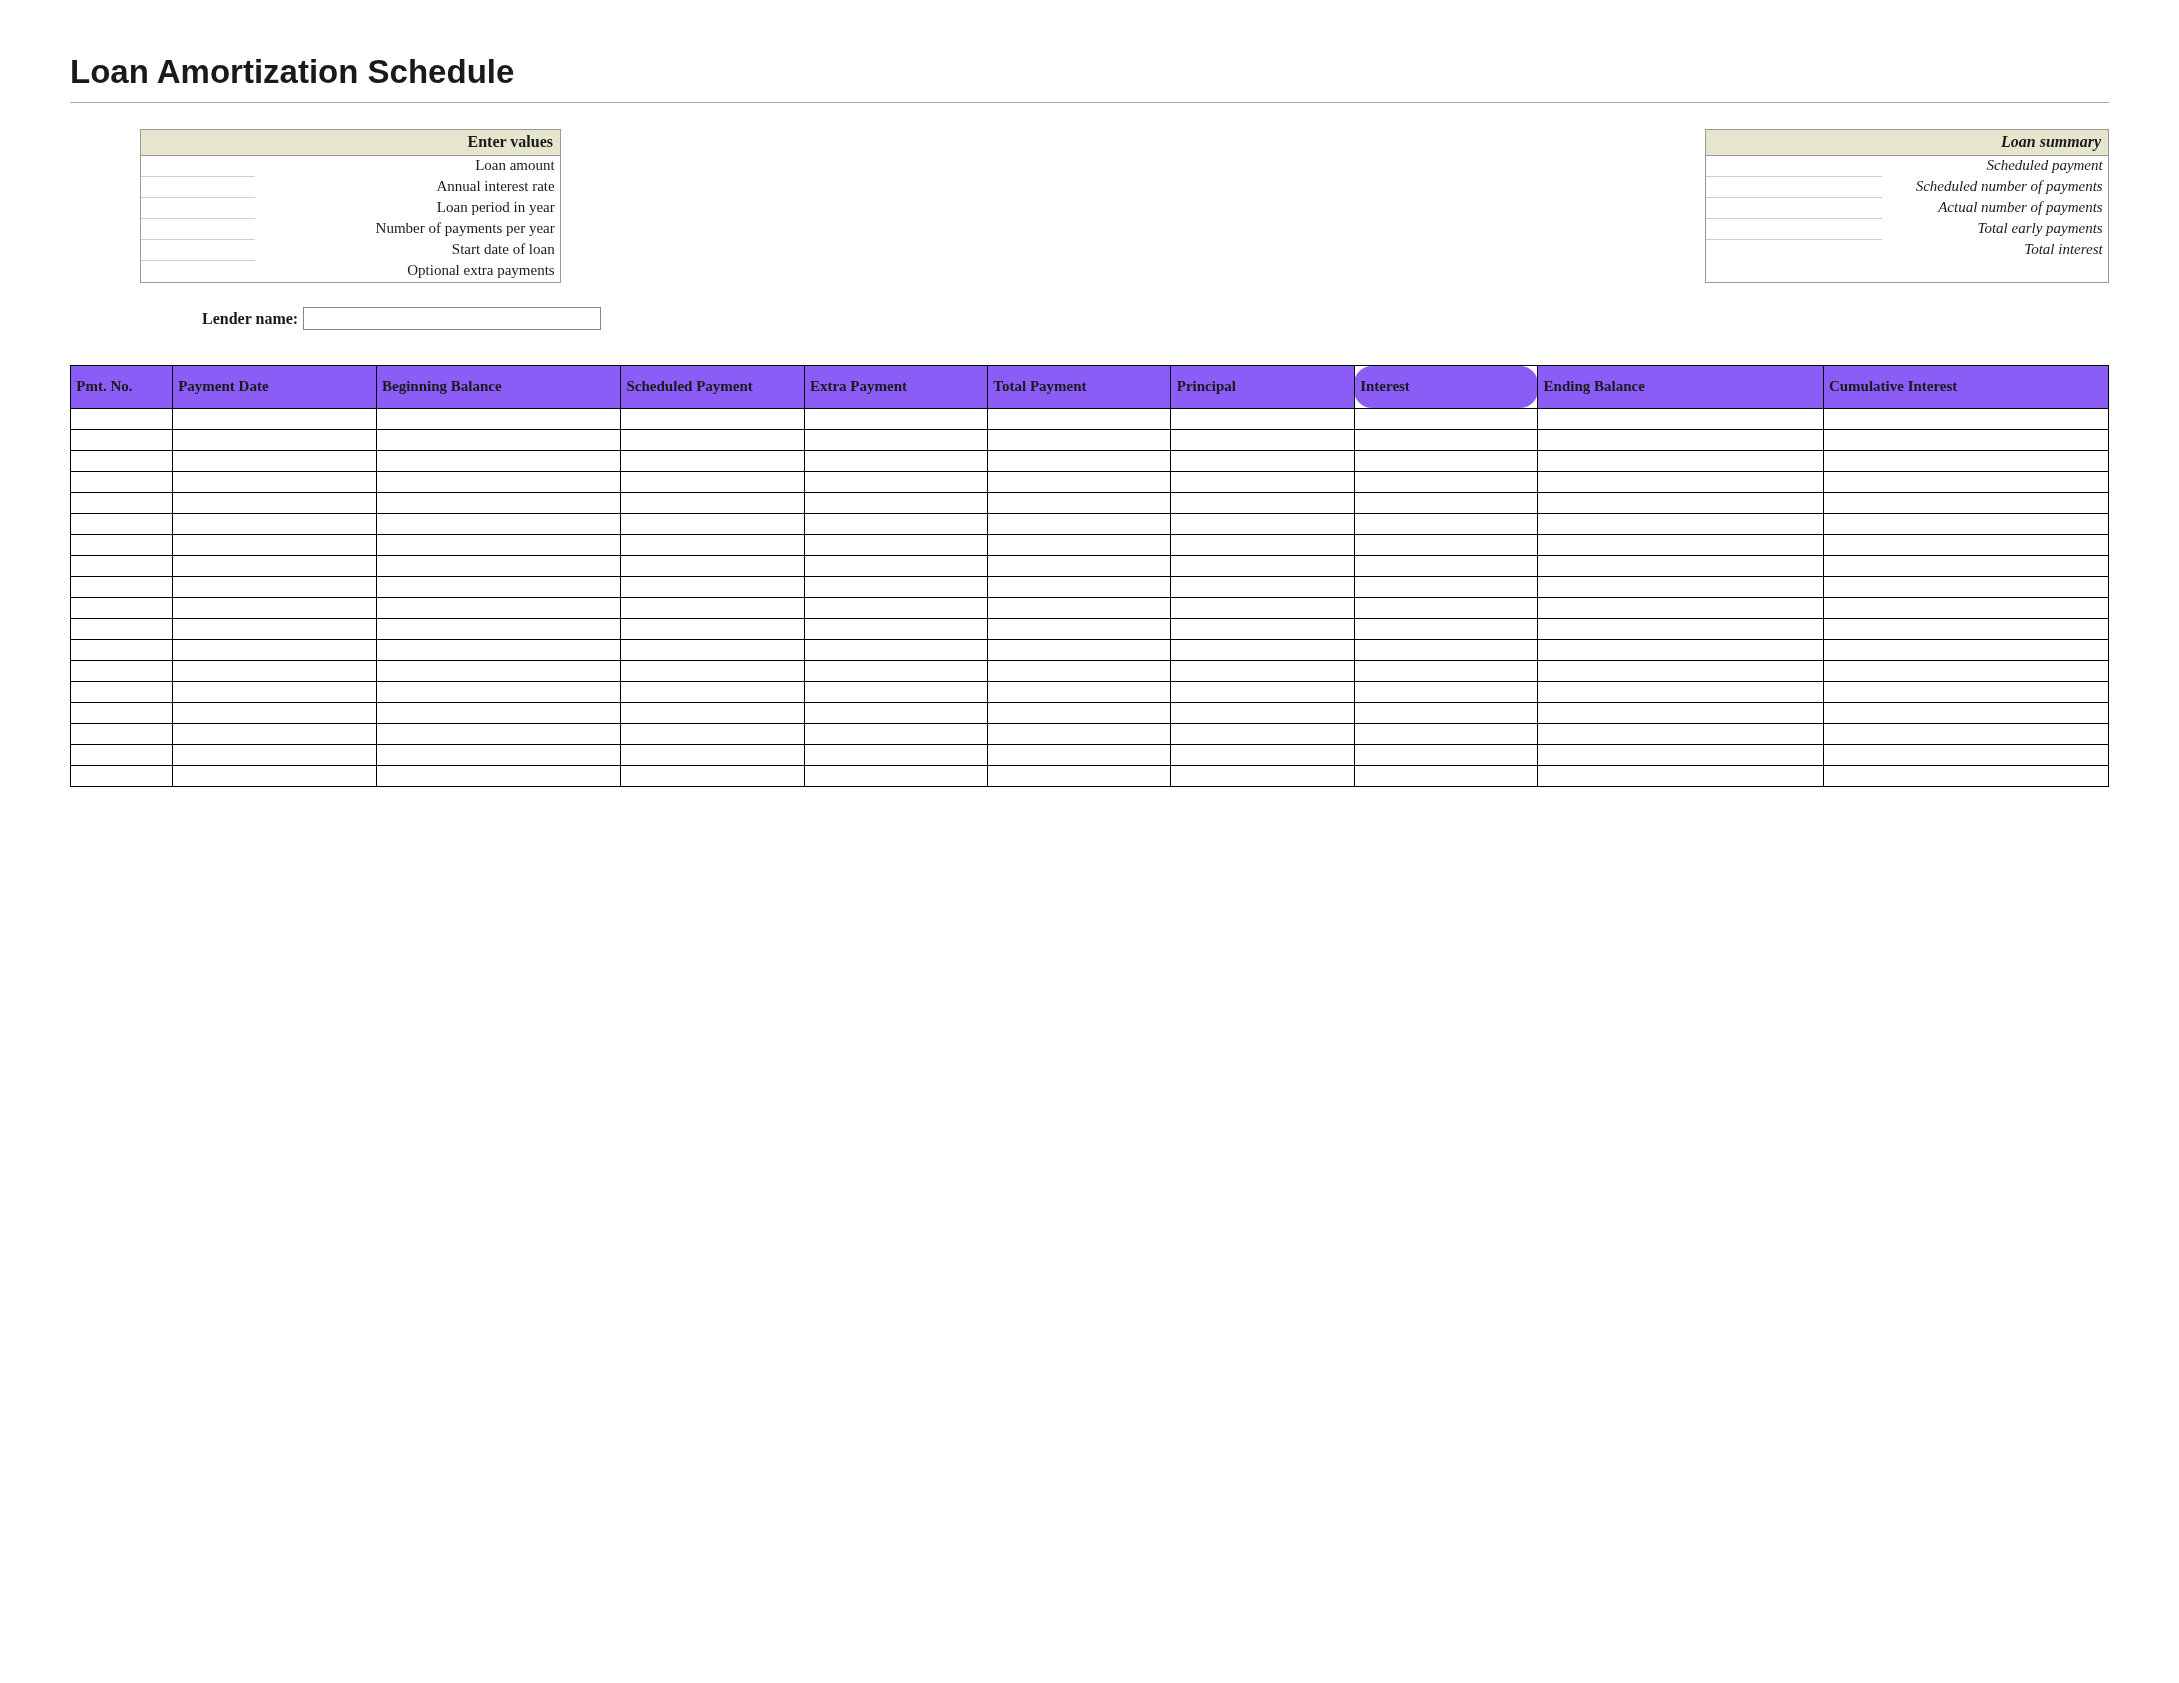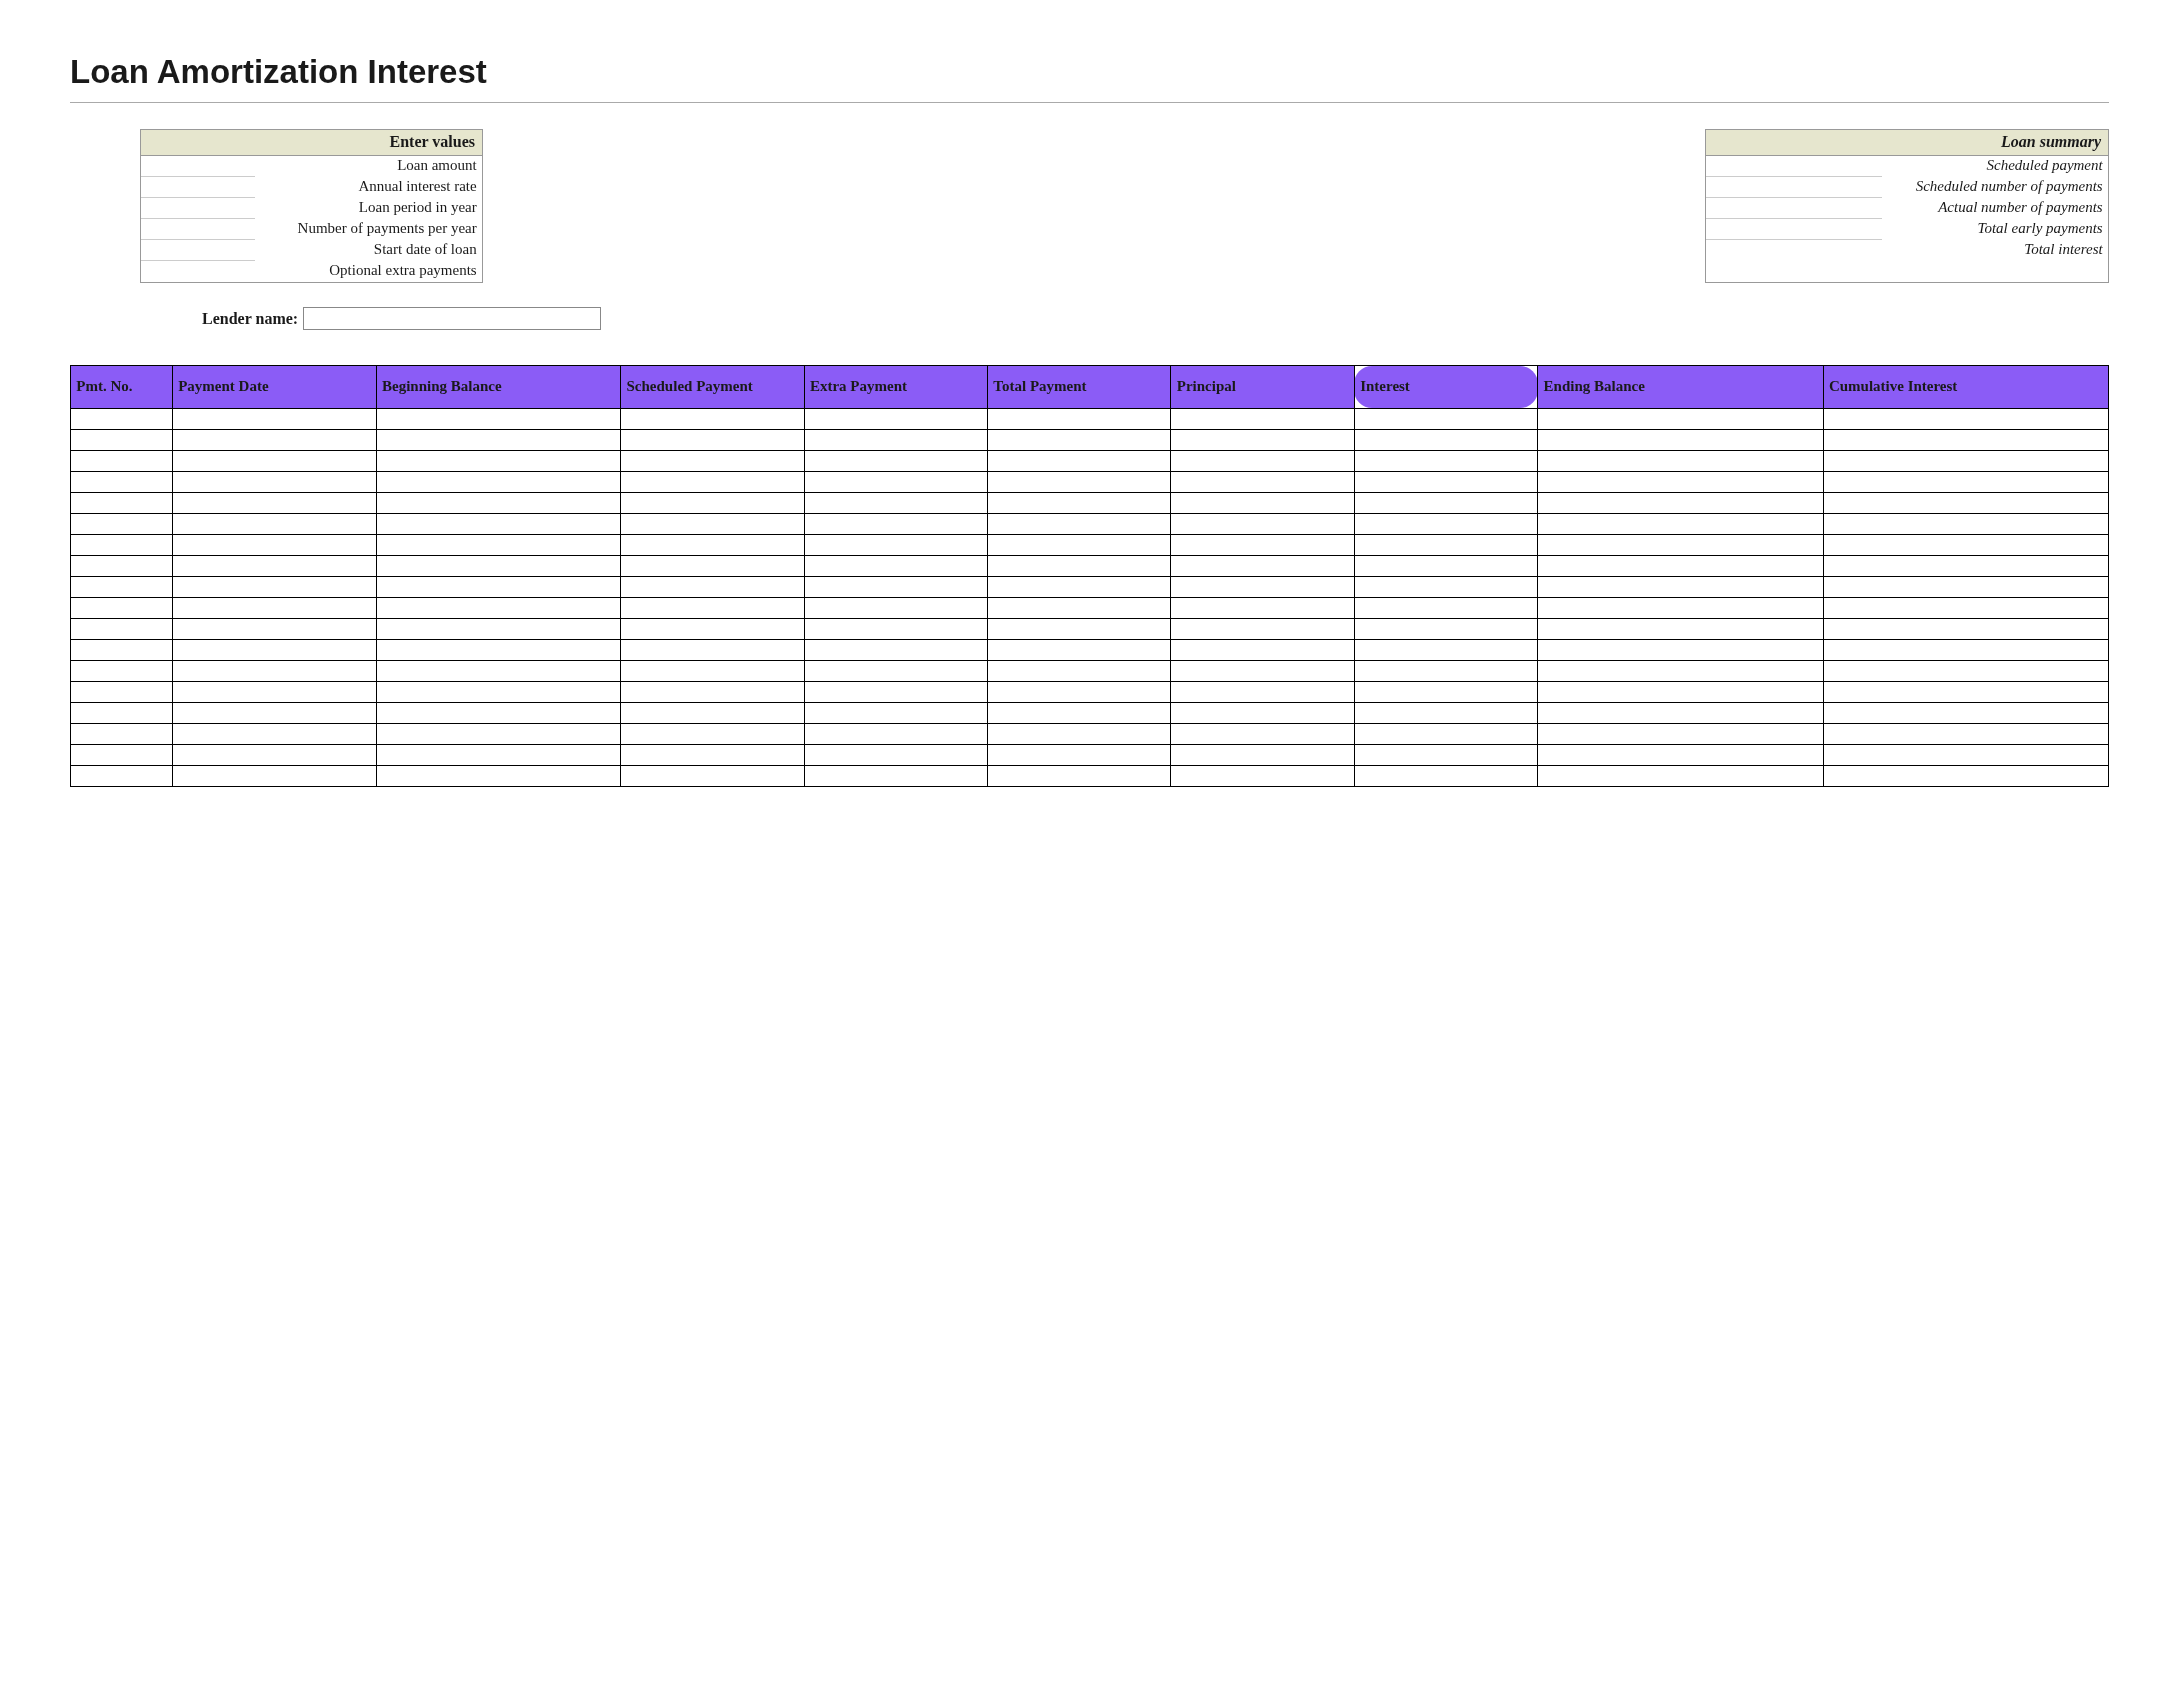--- a/index.html
+++ b/index.html
@@ -29,21 +29,21 @@
       justify-content: space-between;
       margin-left: 70px;
       margin-right: 0;
       gap: 176px;
       margin-bottom: 17.6px;
     }
     .input-box, .summary-box {
       border: 0.9px solid #999;
     }
     .input-box {
-      width: 343px;
+      width: 421px;
     }
     .summary-box {
       width: 404px;
       font-style: italic;
     }
     .box-header {
       background: #e6e6ce;
       font-weight: bold;
       text-align: right;
       padding: 3.5px 7px;
@@ -123,21 +123,21 @@
     .col-total { width: 9%; }
     .col-prin { width: 9%; }
     .col-int { width: 9%; border-radius: 18px; }
     .col-endbal { width: 14%; }
     .col-cumint { width: 14%; }
   </style>
 </head>
 <body>
 
 <div class="title-section">
-  <h1 class="main-title">Loan Amortization Interest</h1>
+  <h1 class="main-title">Loan Amortization Schedule</h1>
 </div>
 <hr class="title-rule">
 
 <div class="boxes-row">
   <div class="input-box">
     <div class="box-header">Enter values</div>
     <div class="box-row">
       <div class="box-label">Loan amount</div>
       <div class="box-value-input"></div>
     </div>

